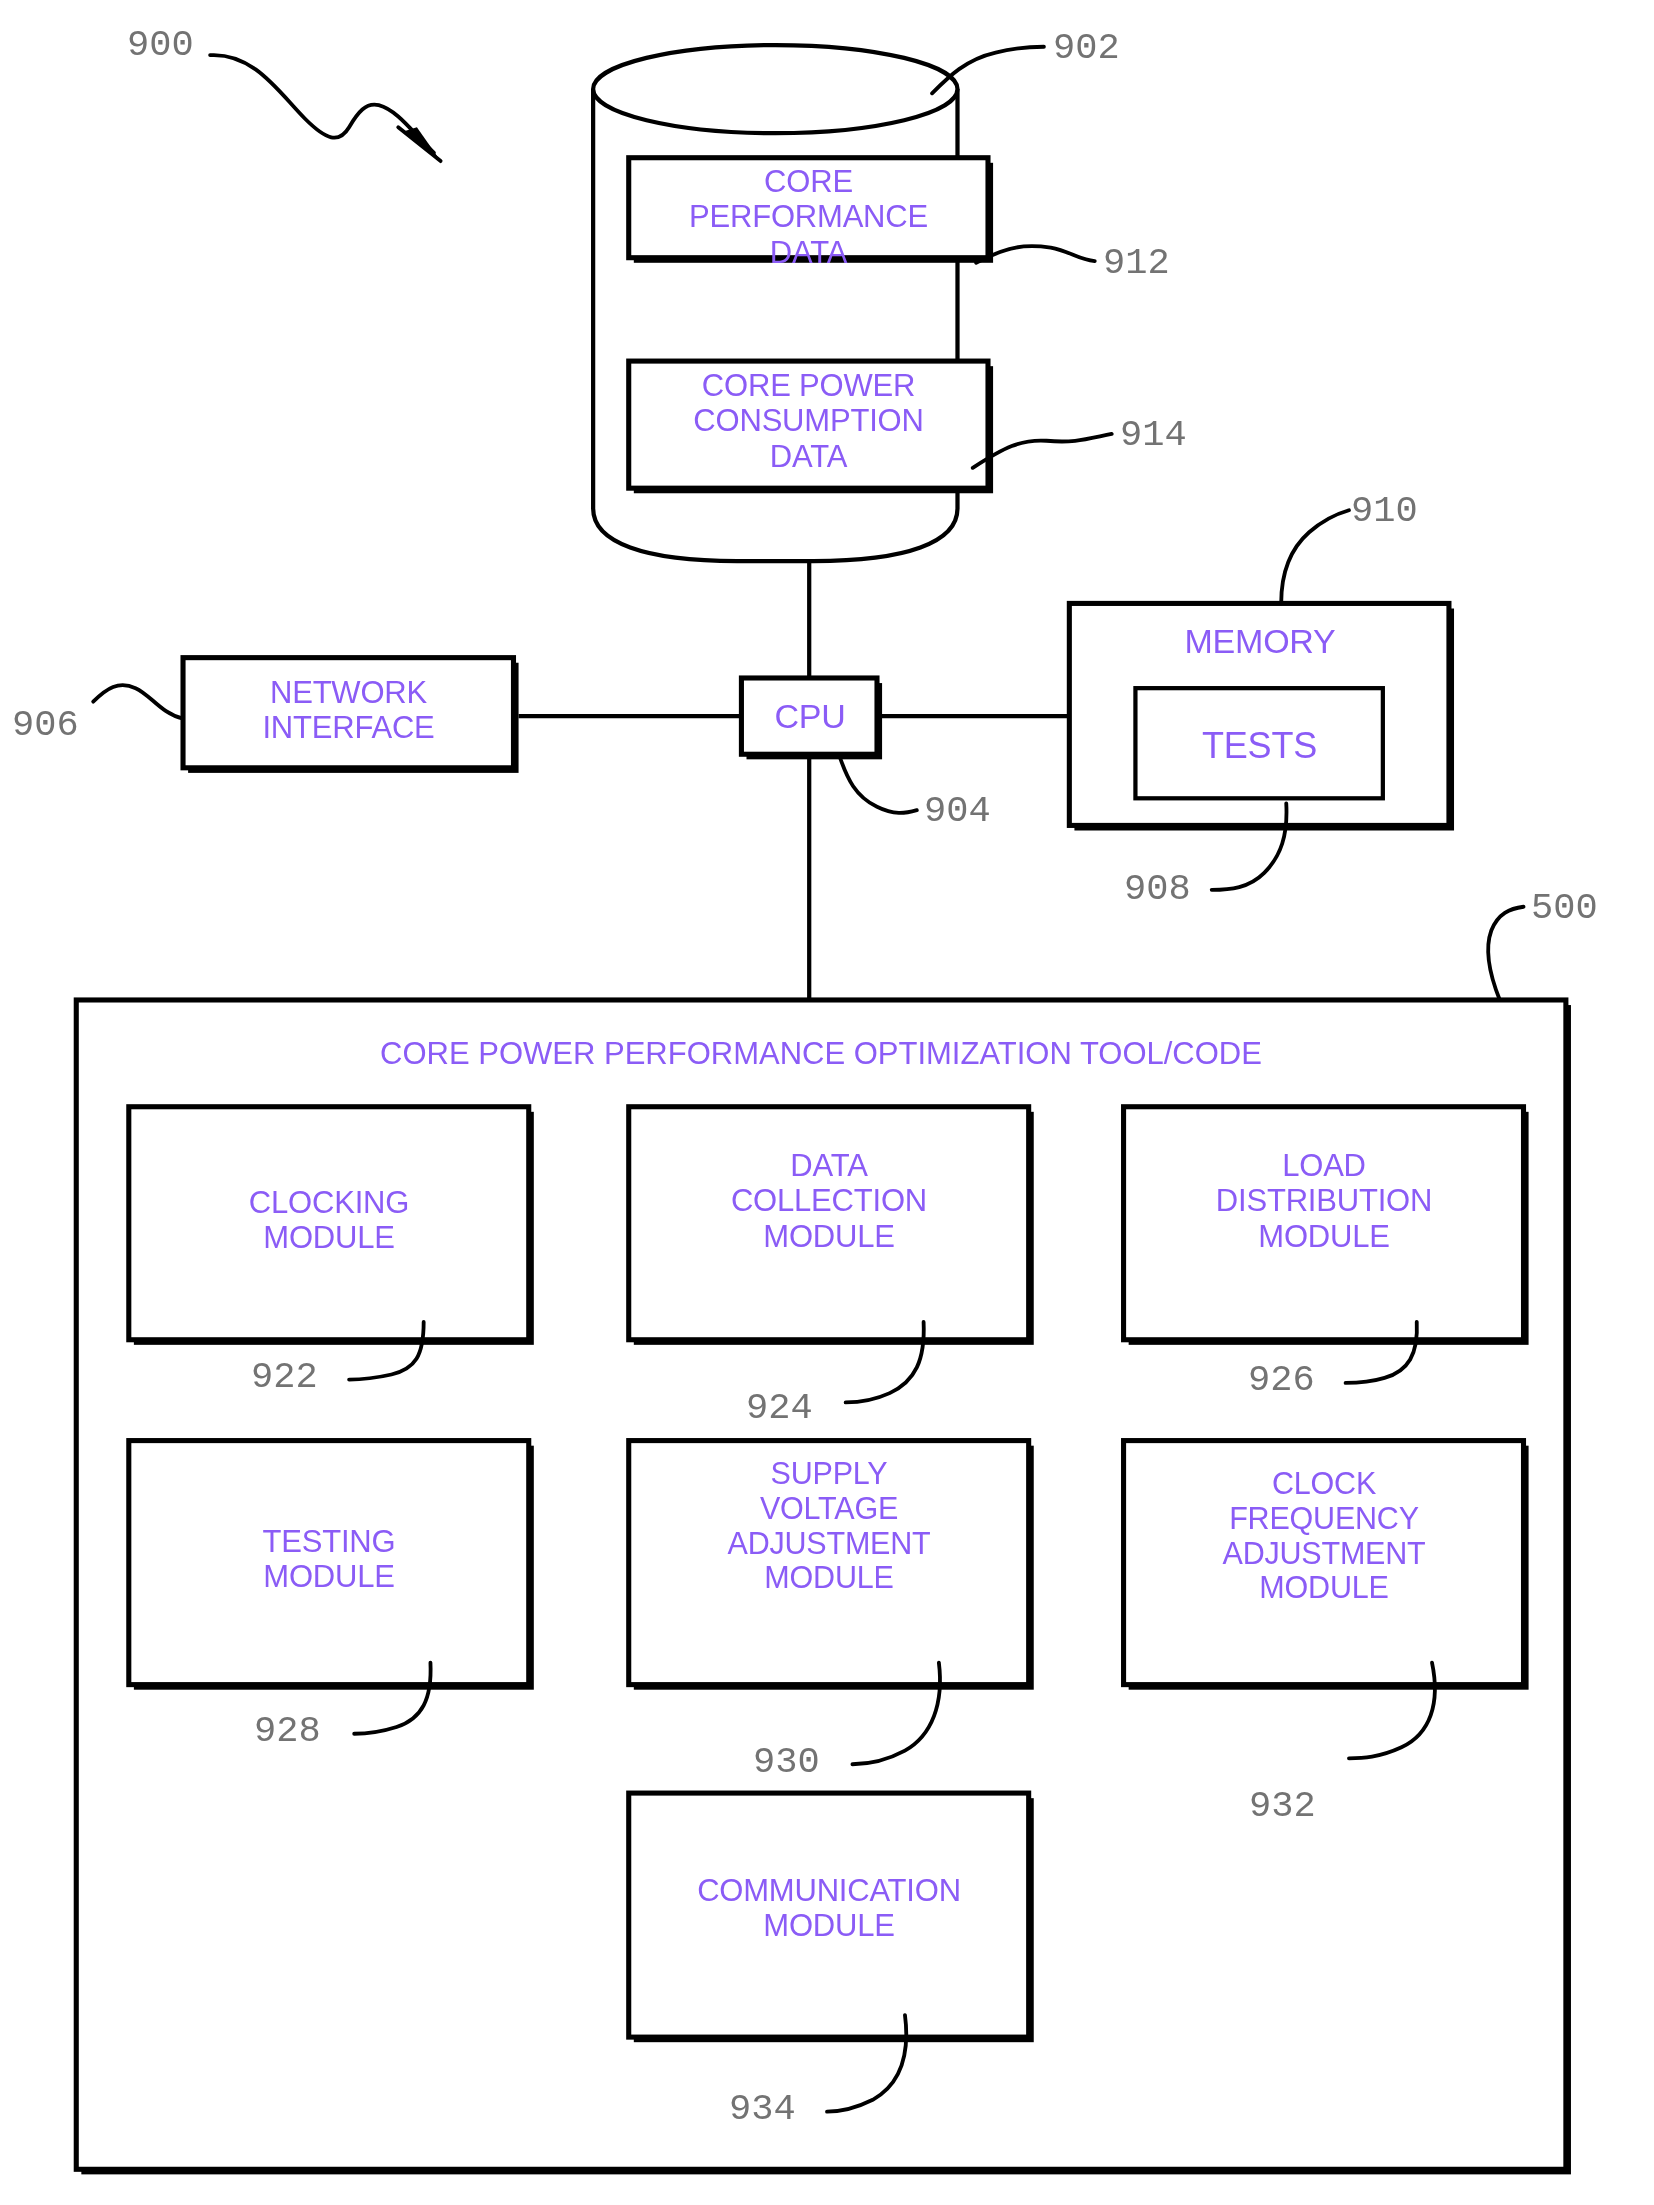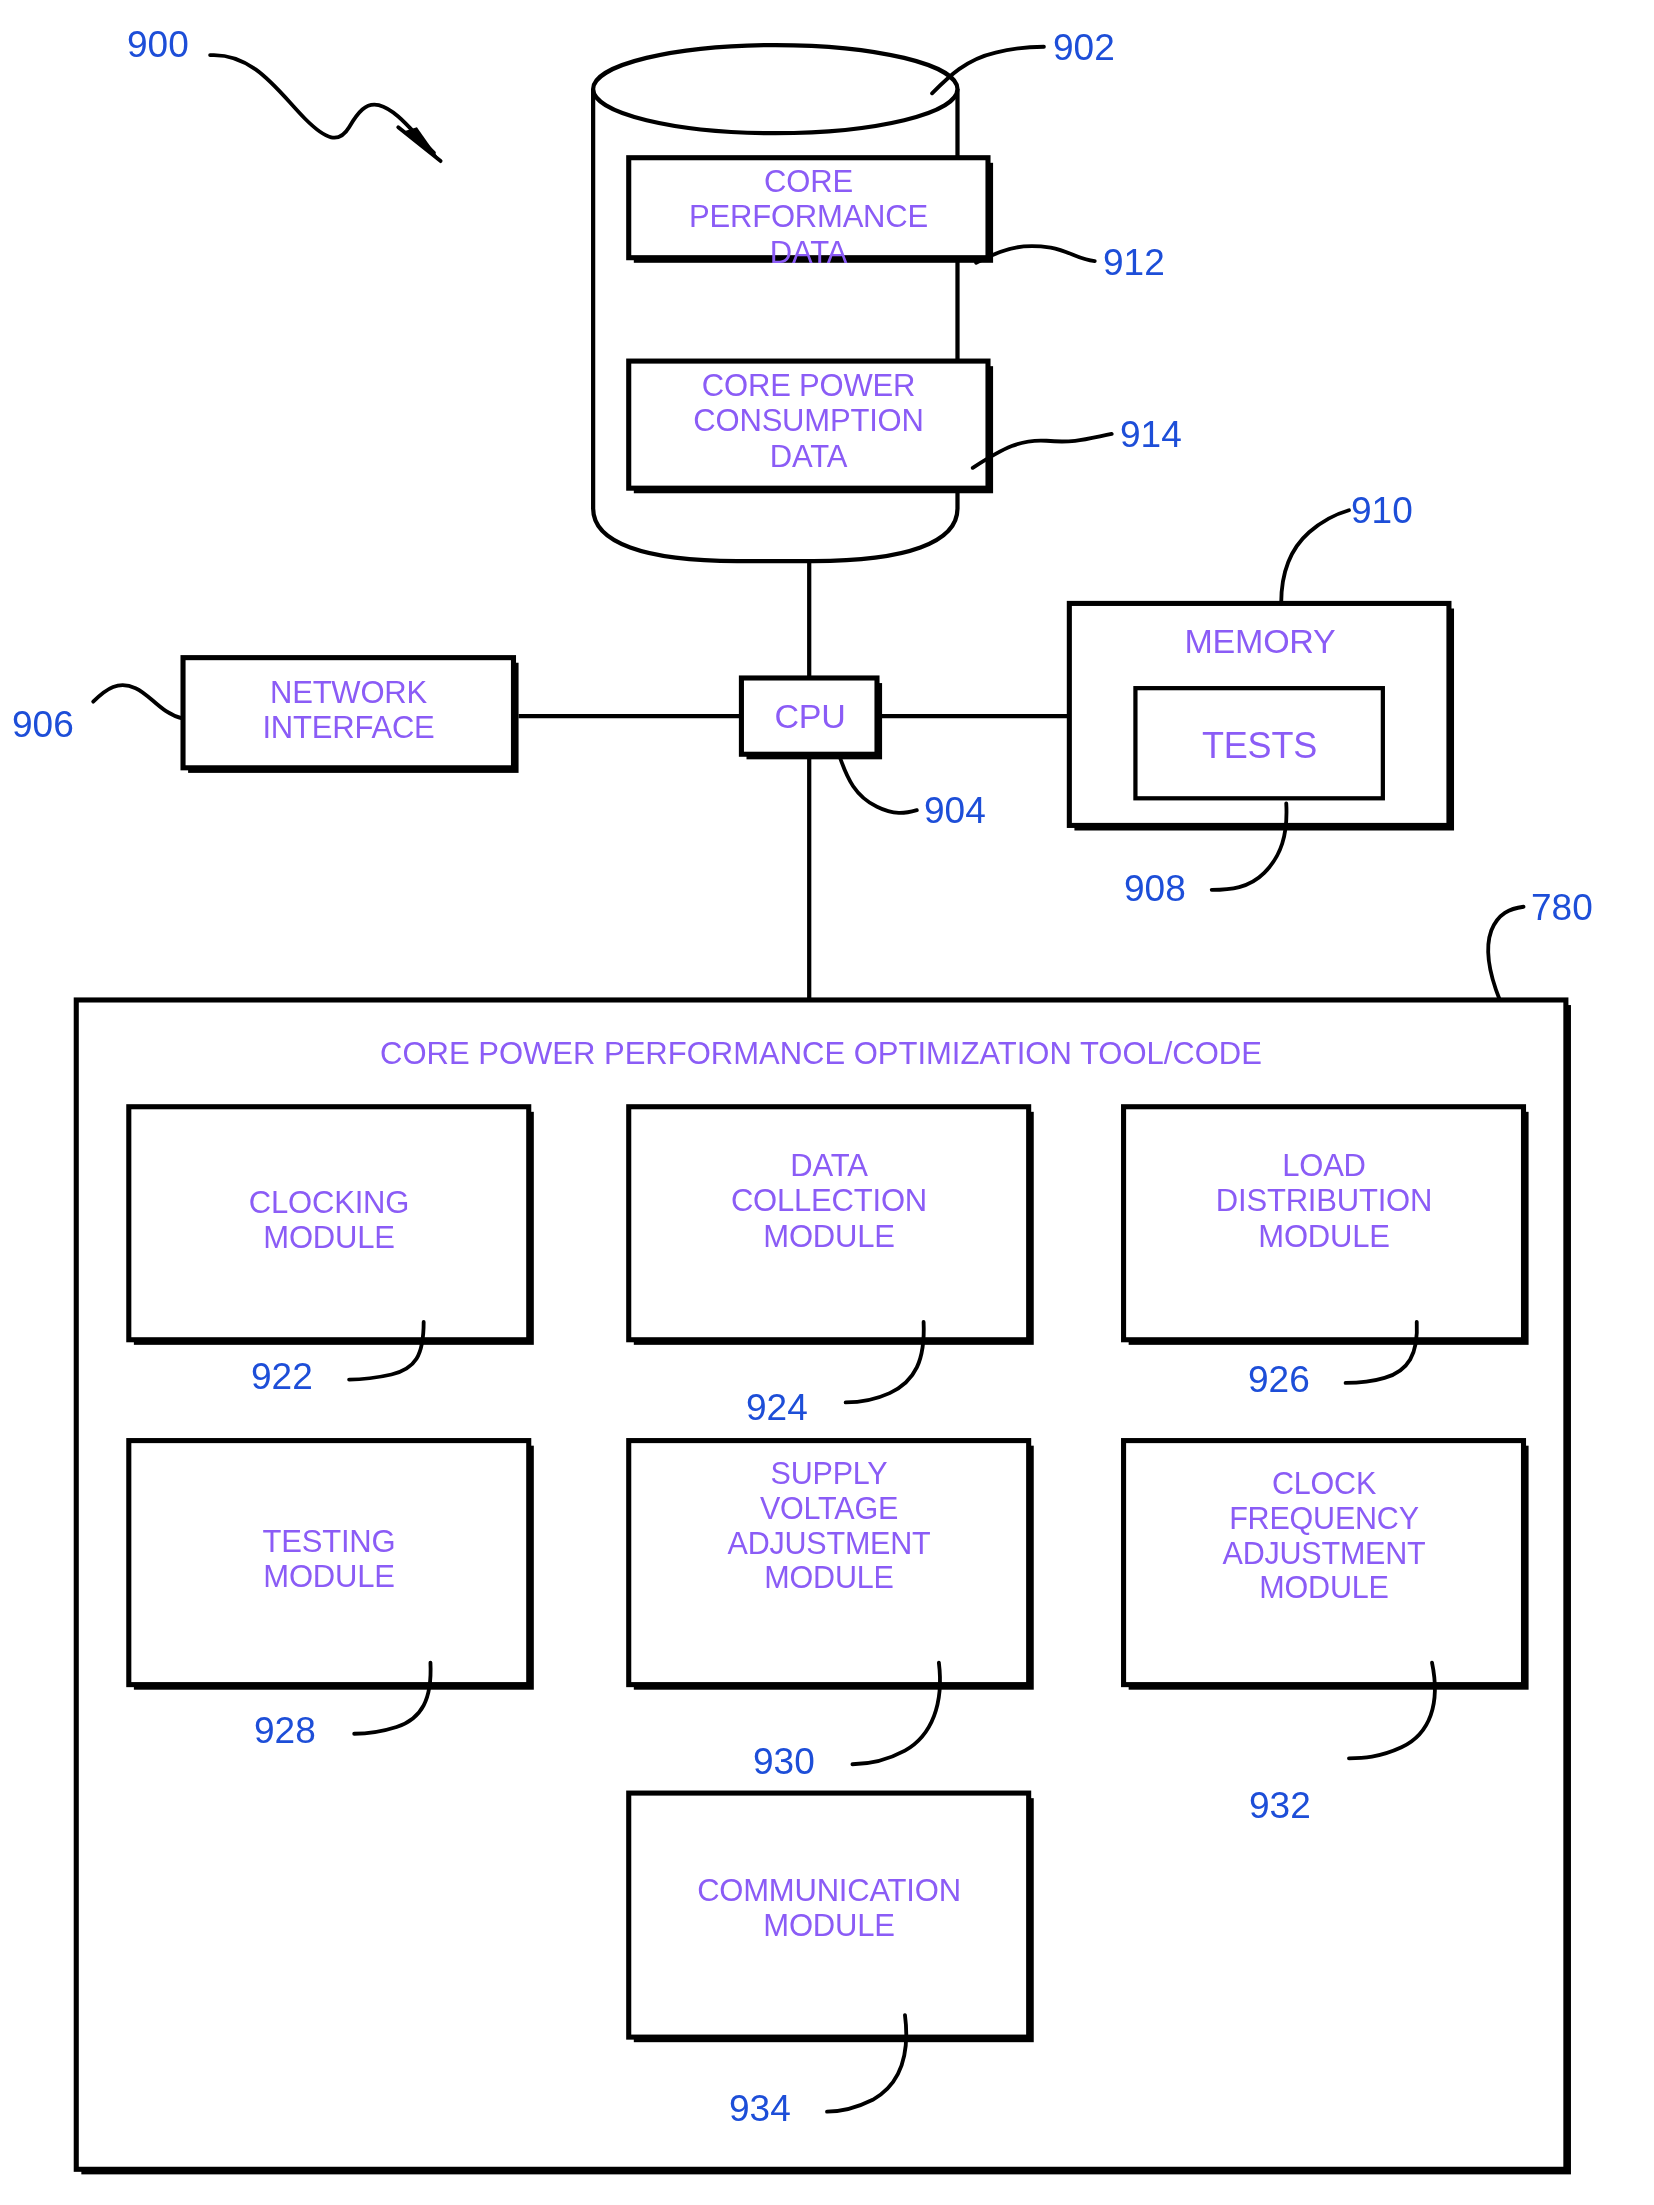--- a/index.html
+++ b/index.html
@@ -84,23 +84,23 @@
   }
   .tests-label {
     font-size: 36px;
   }
   .tool-title {
     font-size: 31px;
     letter-spacing: 0px;
   }
   .refnum {
     position: absolute;
-    color: #1d4ed8;
+    color: #737373;
     font-size: 37px;
-    font-family: Liberation Sans, sans-serif;
+    font-family: Liberation Mono, monospace;
     white-space: nowrap;
   }
 </style>
 </head>
 <body>
 
 <div id="figure-root">
 
   <svg id="figure-svg" viewBox="0 0 1952 2602">
 
@@ -248,21 +248,21 @@
 
   <div class="txt cpu-label" style="left:742px; top:697px; width:136px;">CPU</div>
   <div class="refnum" style="left:924px; top:790px;">904</div>
 
   <div class="txt memory-label" style="left:1070px; top:622px; width:380px;">MEMORY</div>
   <div class="txt tests-label" style="left:1136px; top:725px; width:247px;">TESTS</div>
   <div class="refnum" style="left:1351px; top:490px;">910</div>
   <div class="refnum" style="left:1124px; top:868px;">908</div>
 
   <div class="txt tool-title" style="left:76px; top:1036px; width:1490px;">CORE POWER PERFORMANCE OPTIMIZATION TOOL/CODE</div>
-  <div class="refnum" style="left:1531px; top:887px;">780</div>
+  <div class="refnum" style="left:1531px; top:887px;">500</div>
 
   <div class="txt boxlabel" style="left:129px; top:1185px; width:400px;">CLOCKING
 MODULE</div>
   <div class="refnum" style="left:251px; top:1356px;">922</div>
 
   <div class="txt boxlabel" style="left:629px; top:1148px; width:400px;">DATA
 COLLECTION
 MODULE</div>
   <div class="refnum" style="left:746px; top:1379px;margin-top:8px;">924</div>
 

